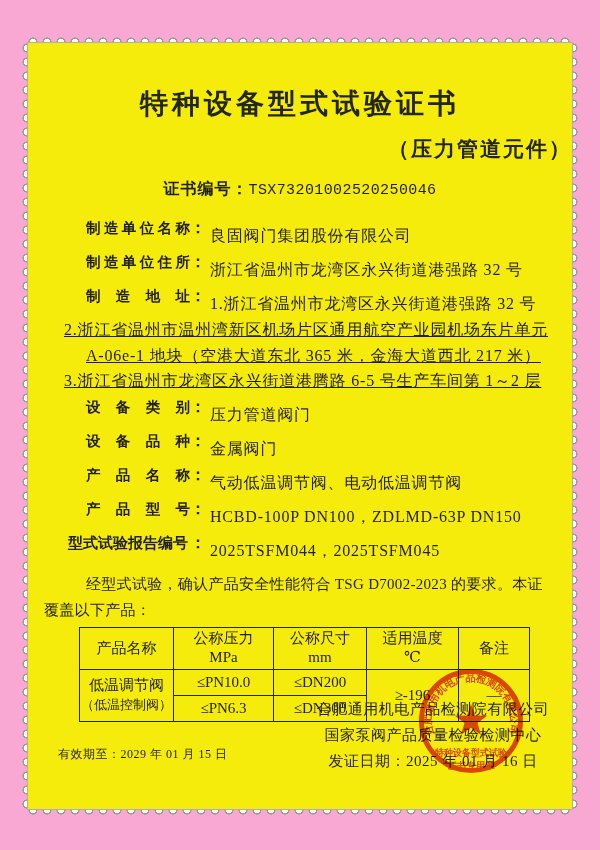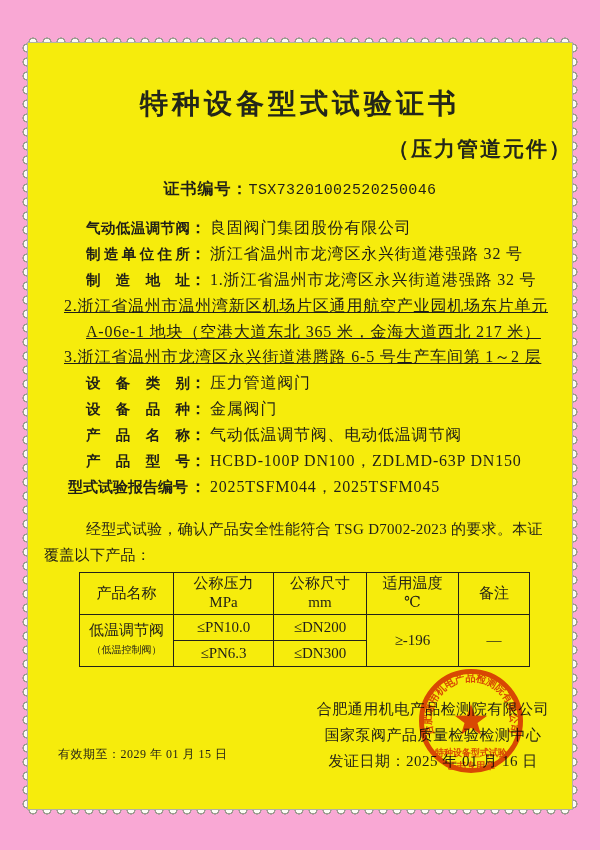--- a/index.html
+++ b/index.html
@@ -59,37 +59,37 @@
   .lbl {
     flex:0 0 104px; width:104px;
     font-family:"Liberation Sans","DejaVu Sans",sans-serif; font-weight:bold;
     font-size:14.5px; text-align:justify; text-align-last:justify;
   }
   .lbl.tight {
     flex:0 0 122px; width:122px; margin-left:-18px;
     font-size:15px; text-align:left; text-align-last:auto; letter-spacing:0;
   }
   .colon { font-family:"Liberation Sans","DejaVu Sans",sans-serif; font-weight:bold; margin-right:4px; }
-  .val { letter-spacing:0.8px; }
+  .val { letter-spacing:0.8px;margin-top:8px; }
   .cont { line-height:25.5px; letter-spacing:0.8px; white-space:nowrap;text-decoration:underline; }
   .cont.hang { margin-left:-22px; }
 
   .statement {
-    margin:16px 18px 0 16px; font-size:15px; line-height:26px;
+    margin:7px 18px 0 16px; font-size:15px; line-height:26px;
     text-indent:42px; letter-spacing:0.3px;
   }
 
   .spec-table {
     margin:4px 0 0 51px; border-collapse:collapse; width:450px;
     text-align:center; font-size:15px; table-layout:fixed;
   }
   .spec-table td { border:1.5px solid #23221a; padding:0; line-height:19px; }
   .spec-table .hrow td { height:41px; }
   .spec-table .drow td { height:25px; }
-  .pn2 { font-size:10px; }
+  .pn2 { font-size:13px; }
 
   .validity {
     position:absolute; left:30px; top:703px;
     font-size:12px; letter-spacing:0.5px; white-space:nowrap;
   }
   .issuer {
     position:absolute; left:271px; top:653px; width:268px;
     text-align:center; font-size:15px; line-height:26px; letter-spacing:0.5px;
   }
 
@@ -114,21 +114,21 @@
     <div class="title">特种设备型式试验证书</div>
     <div class="subtitle">（压力管道元件）</div>
 
     <div class="certno">
       <span class="cn-label">证书编号：</span><span class="cn-num">TSX73201002520250046</span>
     </div>
 
     <div class="fields">
 
       <div class="frow">
-        <span class="lbl">气动低温调节阀</span>
+        <span class="lbl">制造单位名称</span>
           <span class="colon">：</span>
           <span class="val">良固阀门集团股份有限公司</span>
       </div>
 
       <div class="frow">
         <span class="lbl">制造单位住所</span>
           <span class="colon">：</span>
           <span class="val">浙江省温州市龙湾区永兴街道港强路 32 号</span>
       </div>
 

